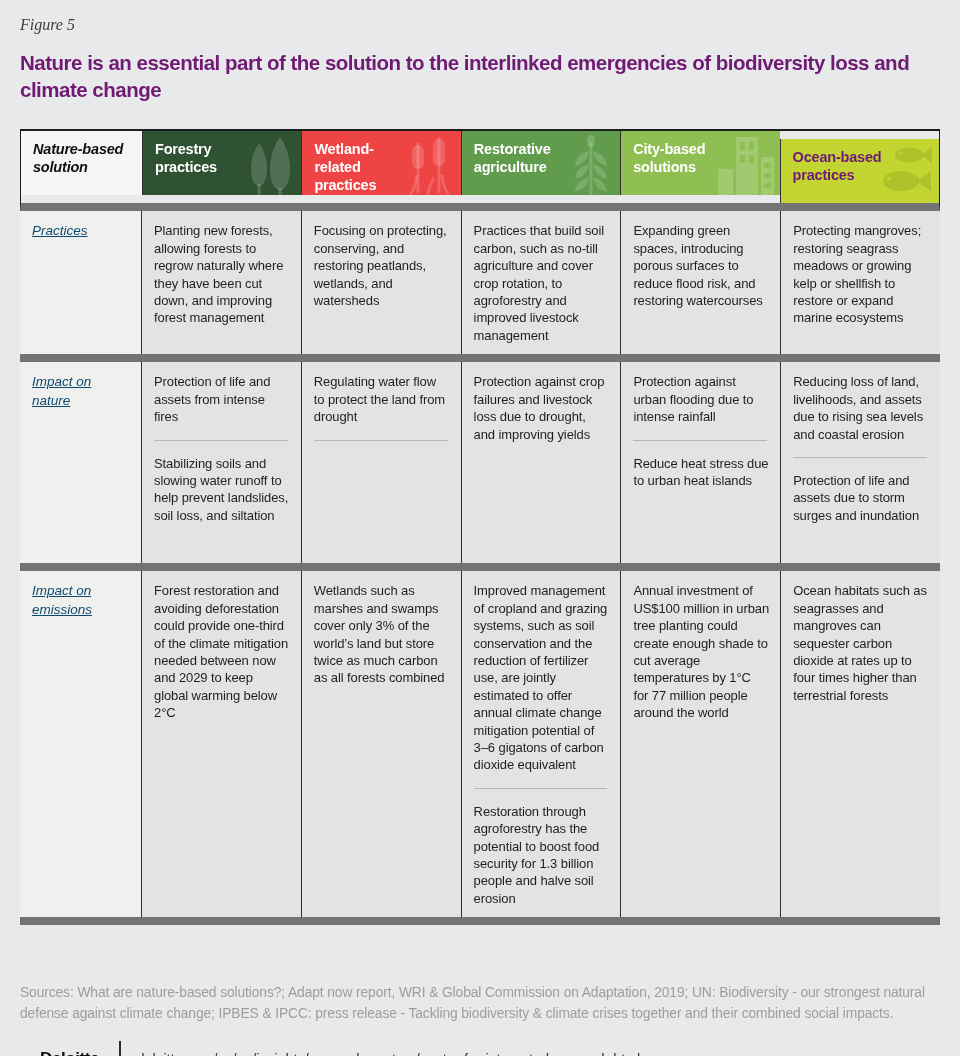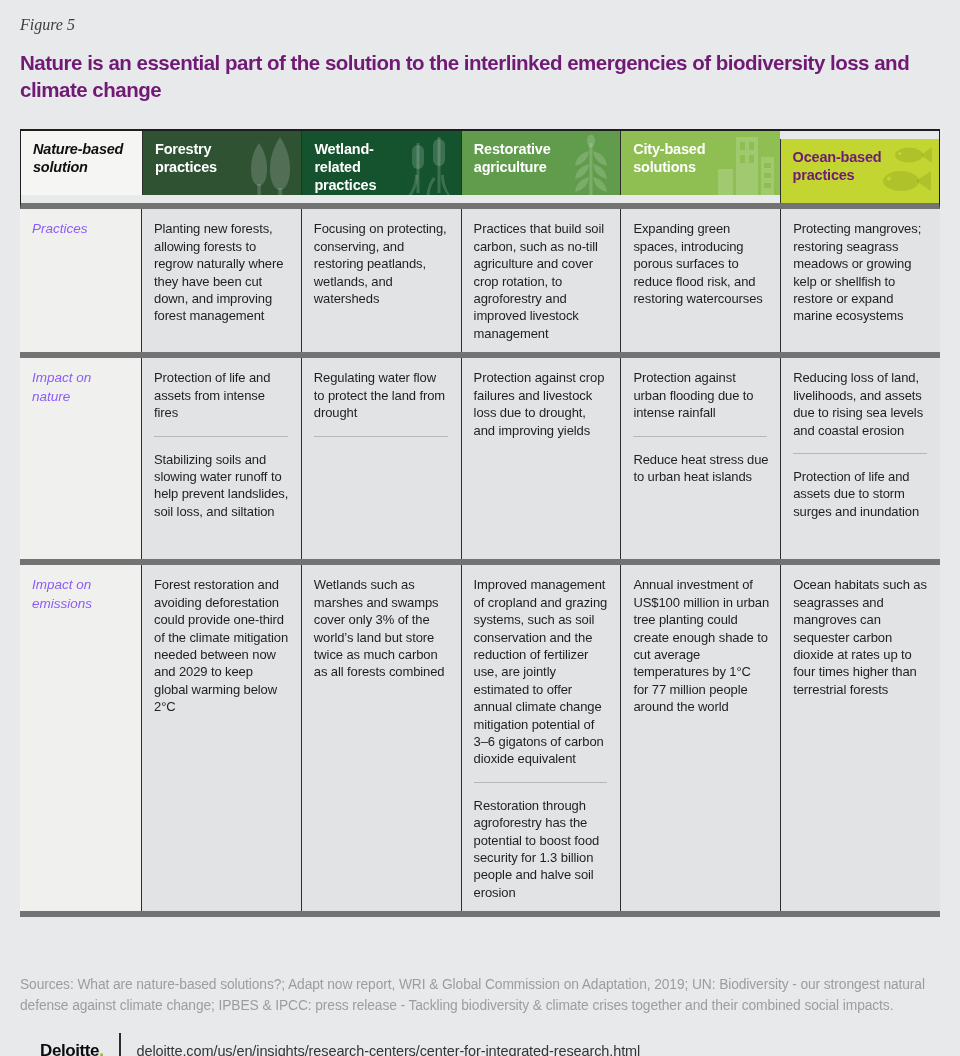--- a/index.html
+++ b/index.html
@@ -34,52 +34,53 @@
   }
   
   .tbl {
     margin-top:26px;
     width:920px;
     border-top:2px solid #1d1d1d;
   }
   .row {
     display:grid;
     grid-template-columns:121px repeat(5, 1fr);
-    border-bottom:6px solid #737373;
+    border-bottom:8px solid #737373;
   }
   .row.header { border-left:1px solid #1d1d1d; border-right:1px solid #1d1d1d; }
   .cell { position:relative; padding:11px 11px 10px 12px; }
   .cell + .cell { border-left:1px solid #2e2e2e; }
   .hcell {
     height:64px;
     padding:10px 8px 8px 12px;
     font-weight:bold;
     font-size:14.5px;
     line-height:1.22;
     letter-spacing:-0.2px;
     overflow:hidden;
     position:relative;
   }
   .hcell .htext { position:relative; z-index:2; display:block; max-width:105px; }
   .corner { background:#f5f5f3; color:#101010; font-style:italic; }
   .col-forestry   { background:#2f5233; color:#ffffff; }
-  .col-wetland    { background:#14532d; color:#ffffff; }
+  .col-wetland    { background:#ef4444; color:#ffffff; }
   .col-agri       { background:#619c4c; color:#ffffff; }
   .col-city       { background:#8fbe53; color:#ffffff; }
   .col-ocean      { background:#c3d530; color:#701a75;margin-top:8px; }
   .hicon { position:absolute; right:4px; bottom:-4px; z-index:1; }
   .hicon svg { display:block; }
   .ico-light { fill:rgba(255,255,255,0.17); }
   .ico-dark  { fill:rgba(40,60,0,0.12); }
   .label-cell {
     background:#f0f1ef;
     font-style:italic;
     font-size:13.5px;
     line-height:1.35;
-    color:#8b5cf6;
+    color:#0c4a6e;
+    text-decoration:underline;
   }
   .body-cell {
     background:#e2e3e5;
     font-size:13px;
     line-height:1.34;
     letter-spacing:-0.1px;
     color:#1f1f1f;
   }
   .row-practices .cell { min-height:143px; }
   .row-nature   .cell { min-height:201px; }

